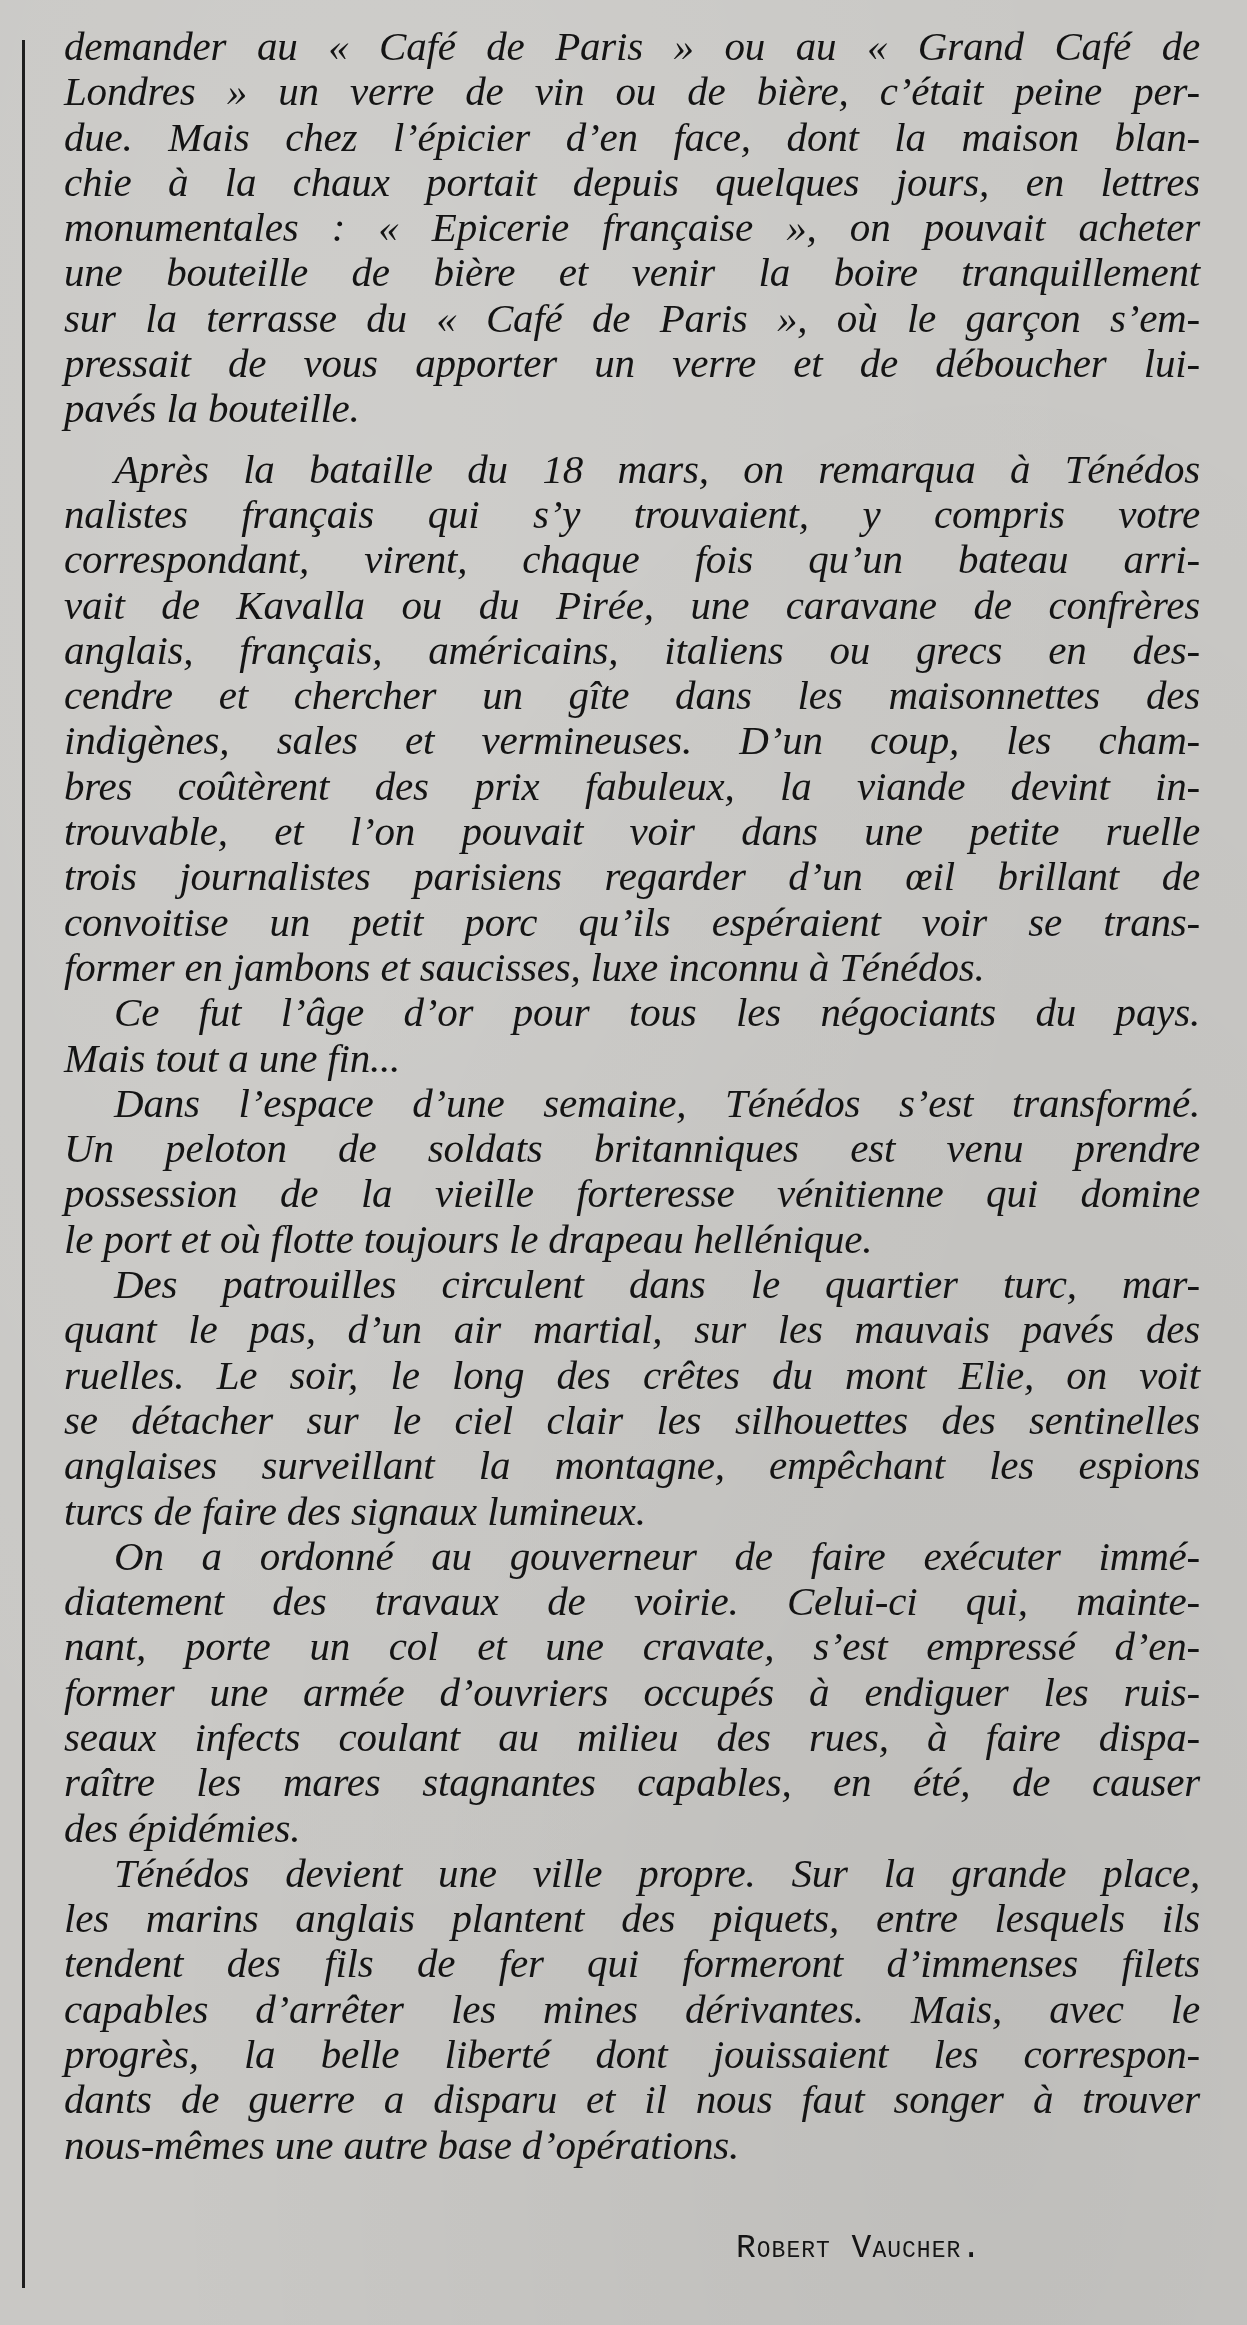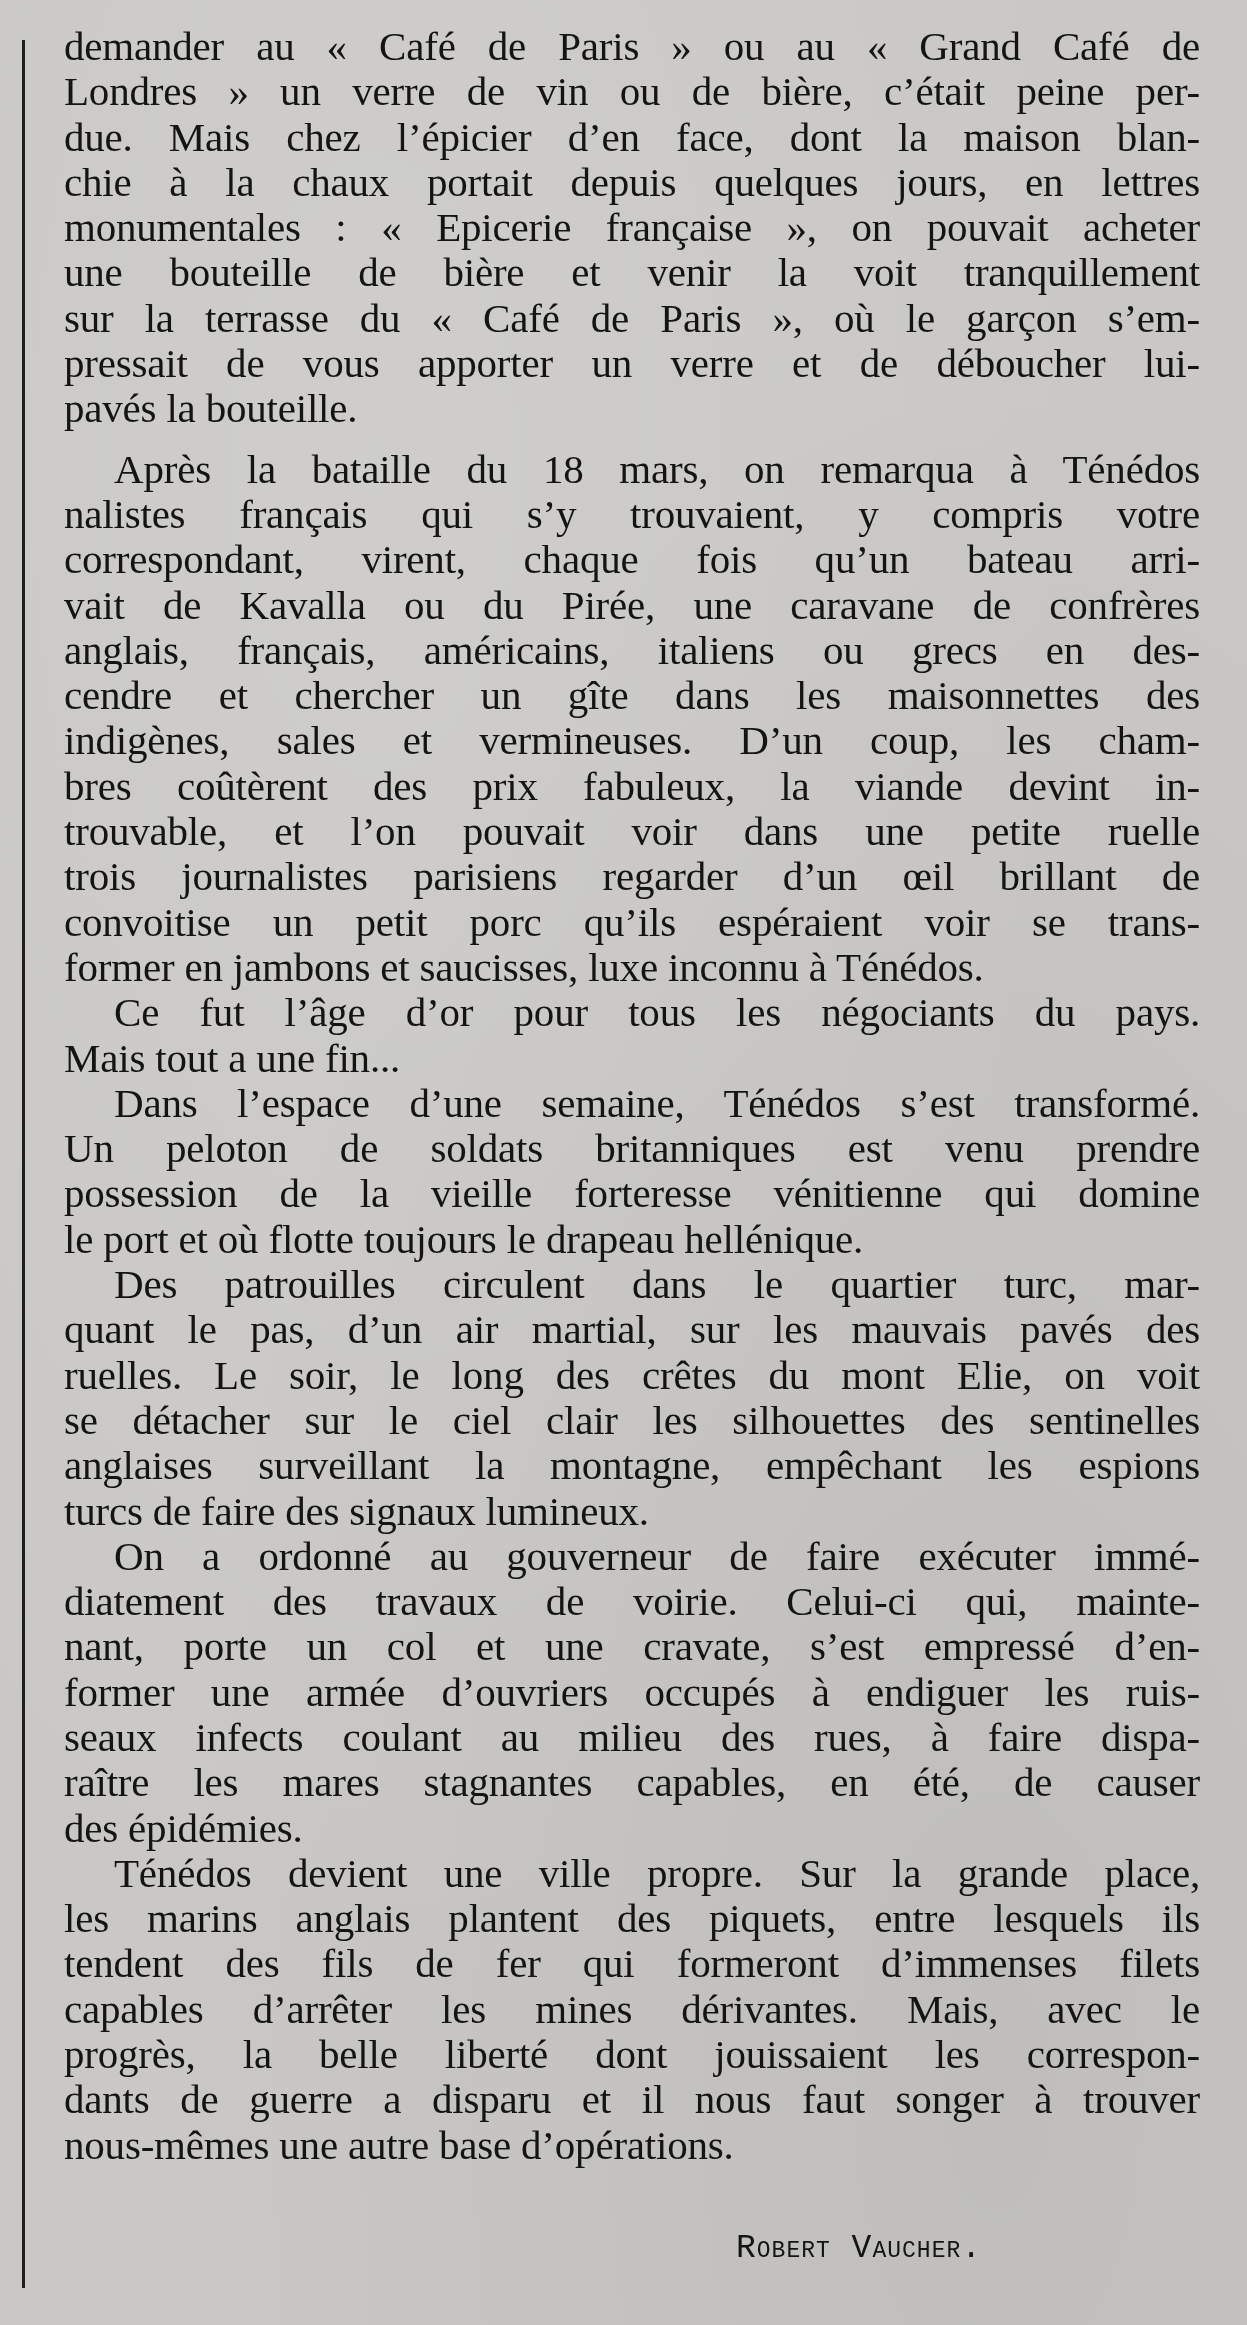--- a/index.html
+++ b/index.html
@@ -22,41 +22,41 @@
     background:#1e1e1e;
   }
   .column {
     position:absolute; left:64px; top:24px; width:1136px;
     font-family:"Liberation Serif","DejaVu Serif",serif;
     font-size:41px; line-height:45.3px;
     text-align:justify;
     letter-spacing:-0.2px;
   }
   .column p { margin:0; text-indent:0; }
-  .line { display:block; text-align:justify; text-align-last:justify; white-space:nowrap; }
+  .line { display:block; text-align:justify; text-align-last:justify; white-space:nowrap;font-style:italic; }
   .line.last { text-align-last:left; }
   .signature {
     position:absolute; left:736px; top:2230px;
     font-family:Liberation Mono, monospace;
     font-size:33px; font-variant:small-caps; letter-spacing:1px;
   }
 </style>
 </head>
 <body>
 
 <div class="page">
   <div class="rule"></div>
   <div class="column" id="column">
       <p>
         <span class="line">demander au « Café de Paris » ou au « Grand Café de</span>
         <span class="line">Londres » un verre de vin ou de bière, c’était peine per-</span>
         <span class="line">due. Mais chez l’épicier d’en face, dont la maison blan-</span>
         <span class="line">chie à la chaux portait depuis quelques jours, en lettres</span>
         <span class="line">monumentales : « Epicerie française », on pouvait acheter</span>
-        <span class="line">une bouteille de bière et venir la voit tranquillement</span>
+        <span class="line">une bouteille de bière et venir la boire tranquillement</span>
         <span class="line">sur la terrasse du « Café de Paris », où le garçon s’em-</span>
         <span class="line">pressait de vous apporter un verre et de déboucher lui-</span>
         <span class="line last">pavés la bouteille.</span>
       </p>
       <p>
         <span class="line" style="text-indent: 50px; margin-top: 15px;">Après la bataille du 18 mars, on remarqua à Ténédos</span>
         <span class="line">nalistes français qui s’y trouvaient, y compris votre</span>
         <span class="line">correspondant, virent, chaque fois qu’un bateau arri-</span>
         <span class="line">vait de Kavalla ou du Pirée, une caravane de confrères</span>
         <span class="line">anglais, français, américains, italiens ou grecs en des-</span>

